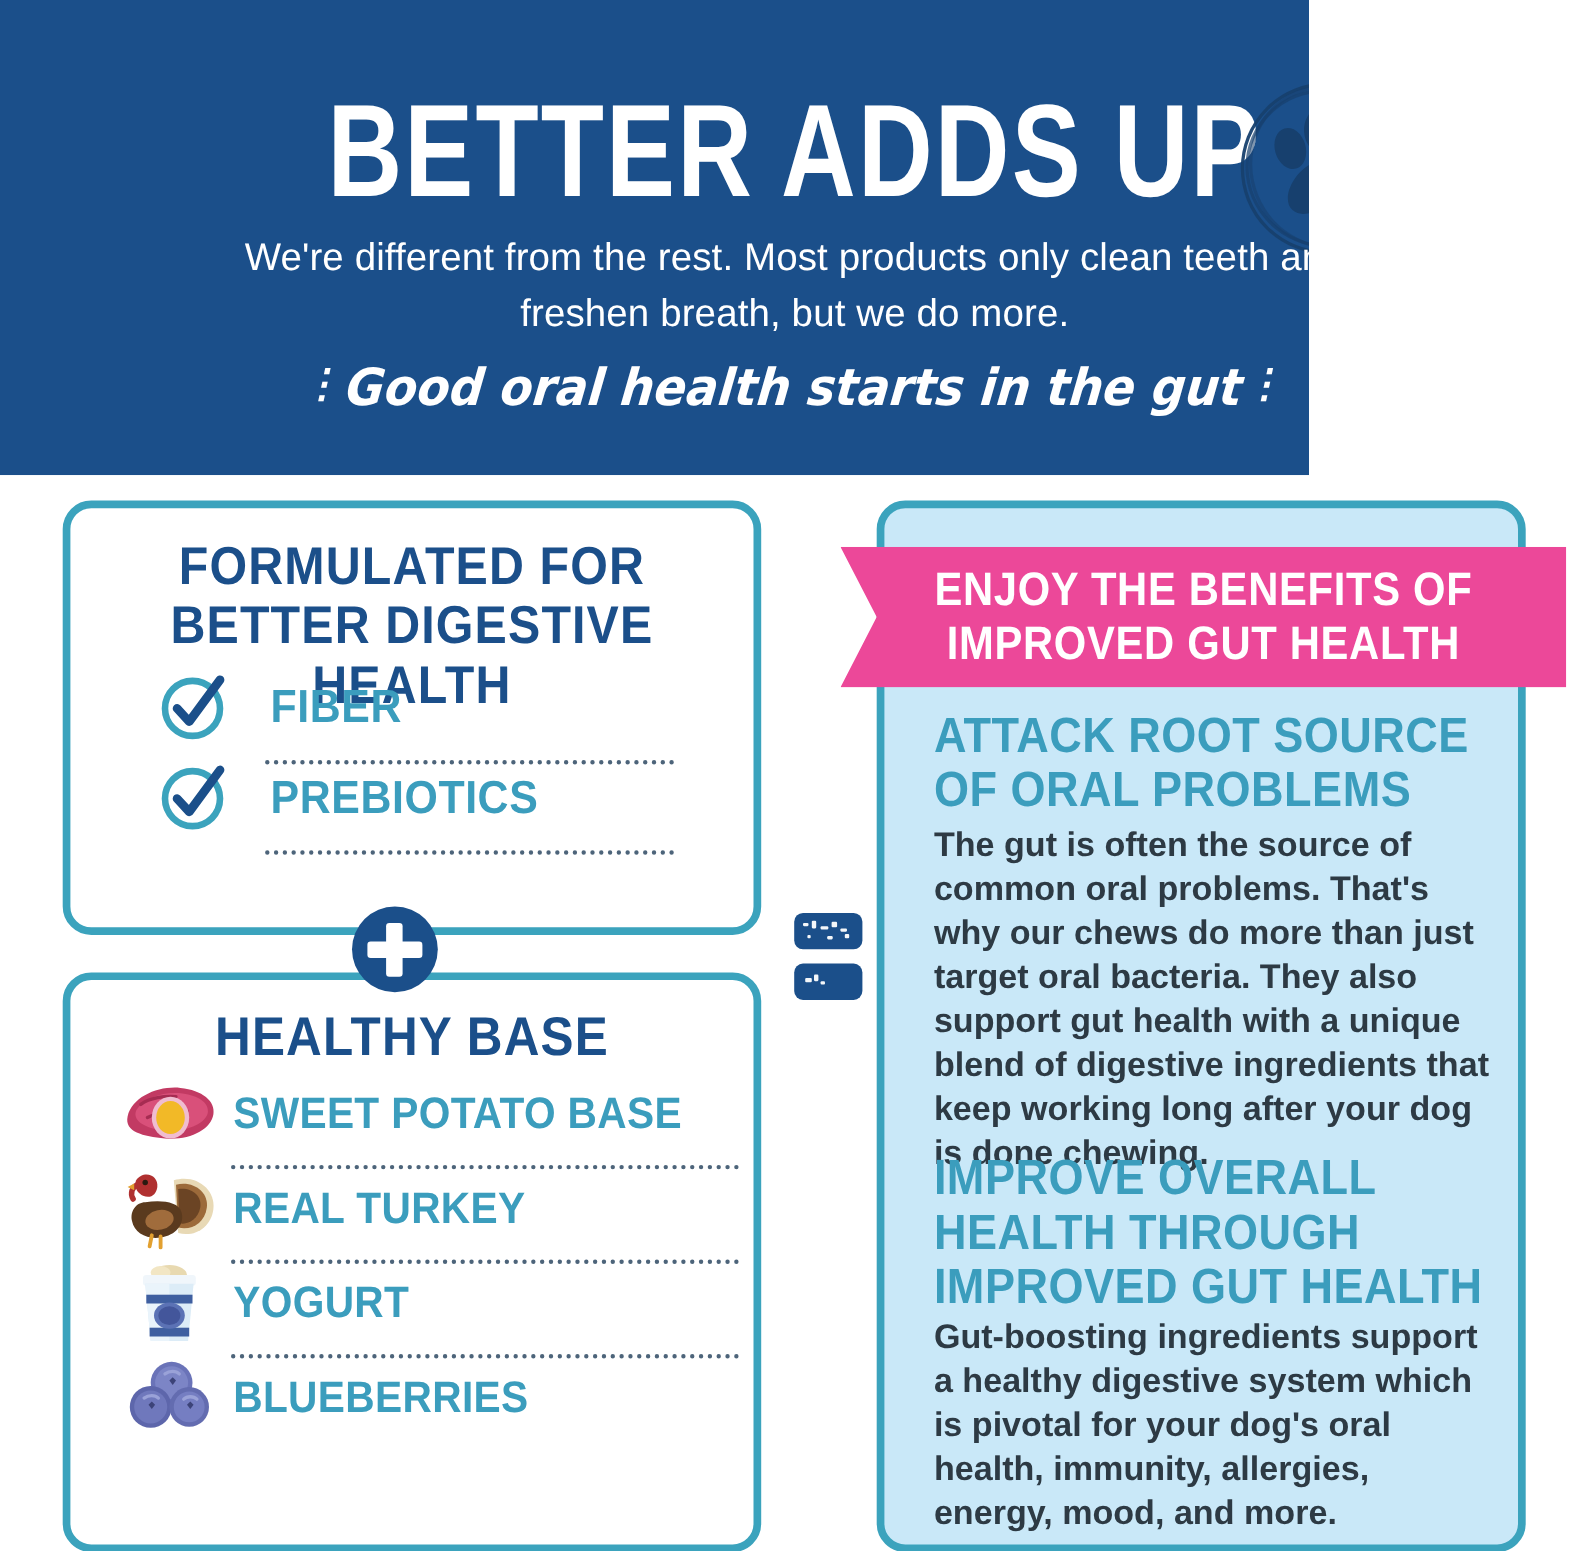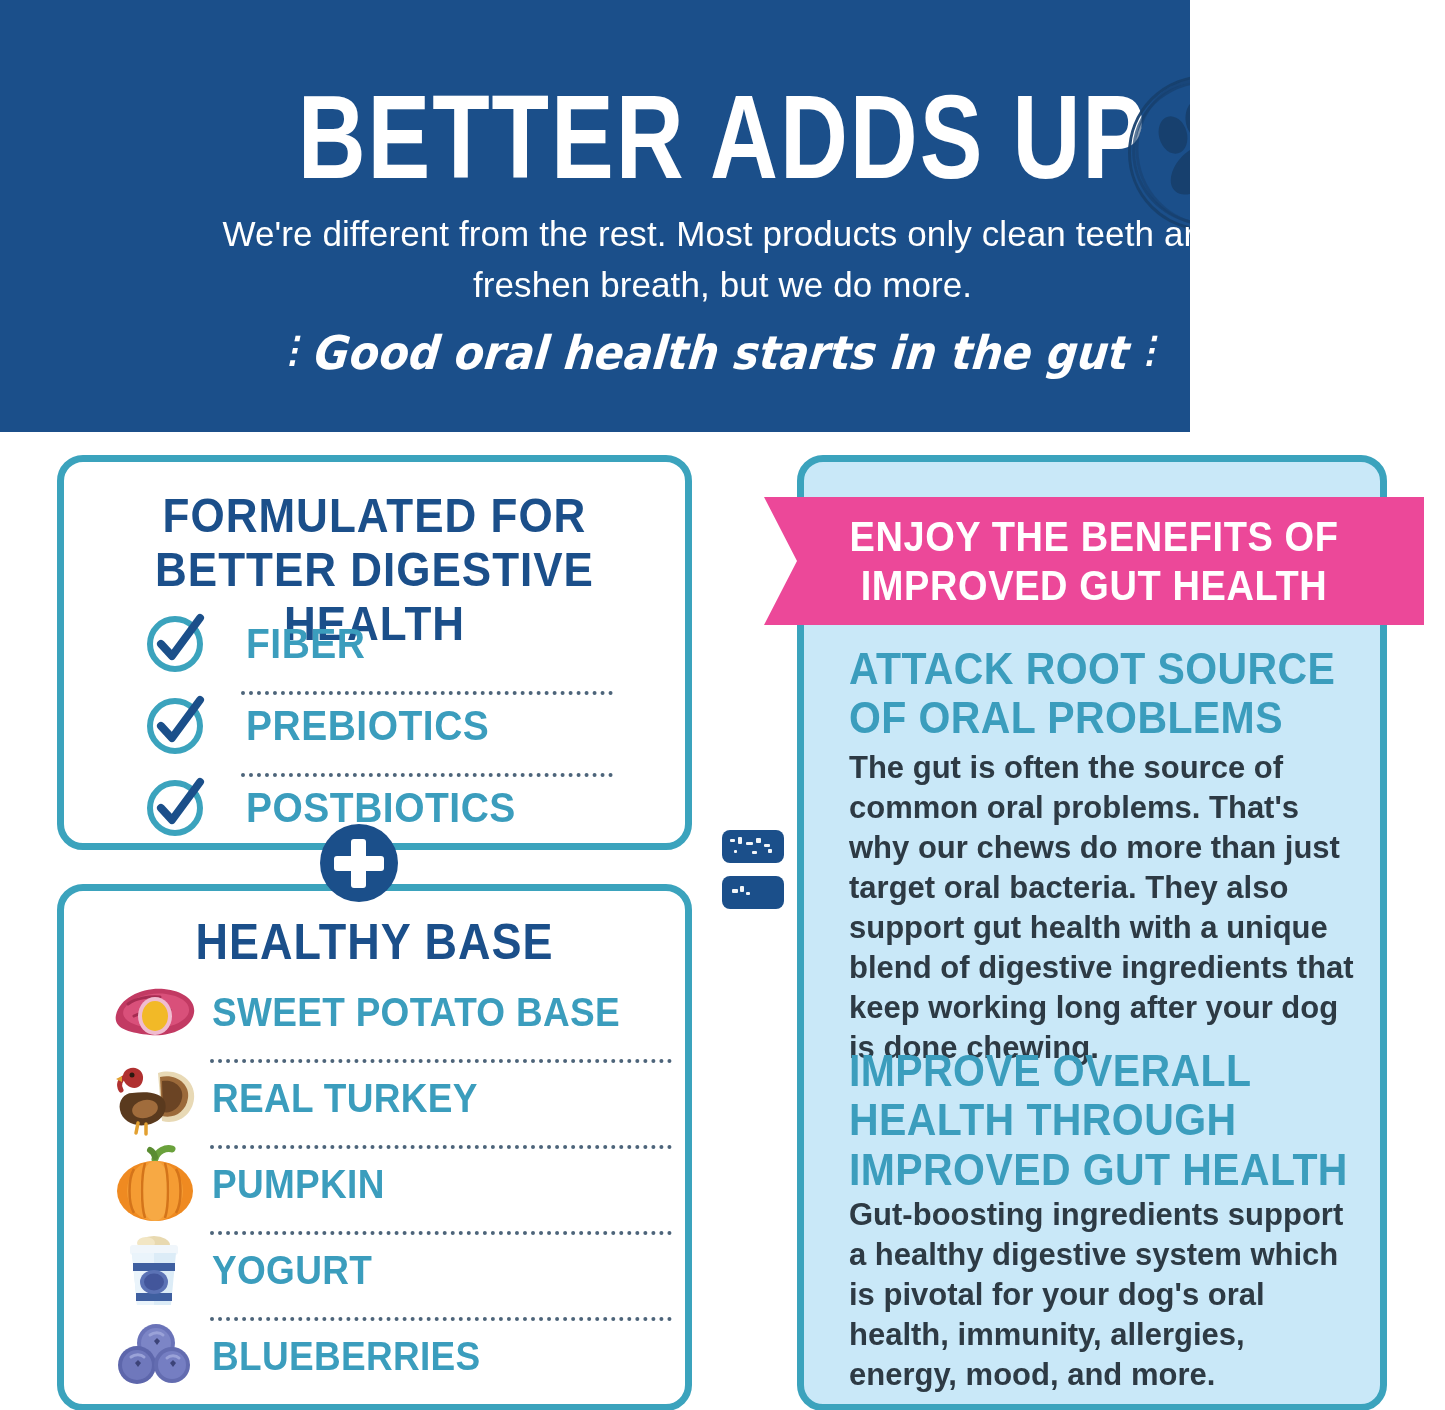--- a/index.html
+++ b/index.html
@@ -398,27 +398,20 @@
 
       <div class="check-row">
         <svg class="check-icon" viewBox="0 0 62 62">
           <circle cx="31" cy="33" r="25" fill="none" stroke="#3ba3bd" stroke-width="6"></circle>
           <path d="M17 33 L28 45 L56 7" fill="none" stroke="#1b4f8a" stroke-width="8" stroke-linecap="round" stroke-linejoin="round"></path>
         </svg>
         <div class="check-label">PREBIOTICS</div>
         <div class="dotted" style="top:80px"></div>
       </div>
 
-      <div class="check-row">
-        <svg class="check-icon" viewBox="0 0 62 62">
-          <circle cx="31" cy="33" r="25" fill="none" stroke="#3ba3bd" stroke-width="6"></circle>
-          <path d="M17 33 L28 45 L56 7" fill="none" stroke="#1b4f8a" stroke-width="8" stroke-linecap="round" stroke-linejoin="round"></path>
-        </svg>
-        <div class="check-label">POSTBIOTICS</div>
-      </div>
 
     </div>
   </div>
 
   <div class="plus-badge">
     <div class="bar-h"></div>
     <div class="bar-v"></div>
   </div>
 
   <div class="card card-base">
@@ -449,35 +442,20 @@
           <path d="M20 30 C12 26 10 16 18 12 C26 8 34 14 33 22 C32 29 27 33 20 30 Z" fill="#b03030"></path>
           <path d="M15 20 C10 22 8 28 11 33" stroke="#b03030" stroke-width="5" fill="none" stroke-linecap="round"></path>
           <circle cx="22" cy="18" r="2.5" fill="#2a1a10"></circle>
           <path d="M12 19 L6 22 L12 25 Z" fill="#e2a030"></path>
           <path d="M28 66 L26 76 M36 67 L36 77" stroke="#e2a030" stroke-width="3.5" stroke-linecap="round"></path>
         </svg>
         <div class="ing-label">REAL TURKEY</div>
         <div class="ing-dotted" style="top:84px"></div>
       </div>
 
-      <div class="ing-row">
-        <svg class="ing-icon" viewBox="0 0 90 80">
-          <path d="M45 16 C47 8 56 4 62 6" stroke="#6aa13c" stroke-width="7" fill="none" stroke-linecap="round"></path>
-          <path d="M45 14 C44 10 42 8 40 7" stroke="#5a8c32" stroke-width="6" fill="none" stroke-linecap="round"></path>
-          <ellipse cx="45" cy="48" rx="38" ry="30" fill="#ef8a21"></ellipse>
-          <ellipse cx="45" cy="48" rx="28" ry="30" fill="#f59c33"></ellipse>
-          <ellipse cx="45" cy="48" rx="15" ry="30" fill="#f7a944"></ellipse>
-          <path d="M24 26 C18 36 18 60 24 70" stroke="#d4741a" stroke-width="2.5" fill="none"></path>
-          <path d="M66 26 C72 36 72 60 66 70" stroke="#d4741a" stroke-width="2.5" fill="none"></path>
-          <path d="M35 20 C31 34 31 62 35 75" stroke="#d4741a" stroke-width="2.5" fill="none"></path>
-          <path d="M55 20 C59 34 59 62 55 75" stroke="#d4741a" stroke-width="2.5" fill="none"></path>
-        </svg>
-        <div class="ing-label">PUMPKIN</div>
-        <div class="ing-dotted" style="top:84px"></div>
-      </div>
 
       <div class="ing-row">
         <svg class="ing-icon" viewBox="0 0 90 80">
           <ellipse cx="44" cy="16" rx="16" ry="9" fill="#e8d9b0"></ellipse>
           <ellipse cx="36" cy="14" rx="9" ry="6" fill="#f2e6c4"></ellipse>
           <rect x="20" y="16" width="48" height="10" rx="3" fill="#f0f6fb"></rect>
           <path d="M22 24 L66 24 L61 76 L27 76 Z" fill="#dcecf7"></path>
           <path d="M22 24 L44 24 L44 76 L27 76 Z" fill="#eaf4fb"></path>
           <rect x="23" y="34" width="42" height="8" fill="#3f5fa0"></rect>
           <rect x="26" y="64" width="36" height="8" fill="#3f5fa0"></rect>

